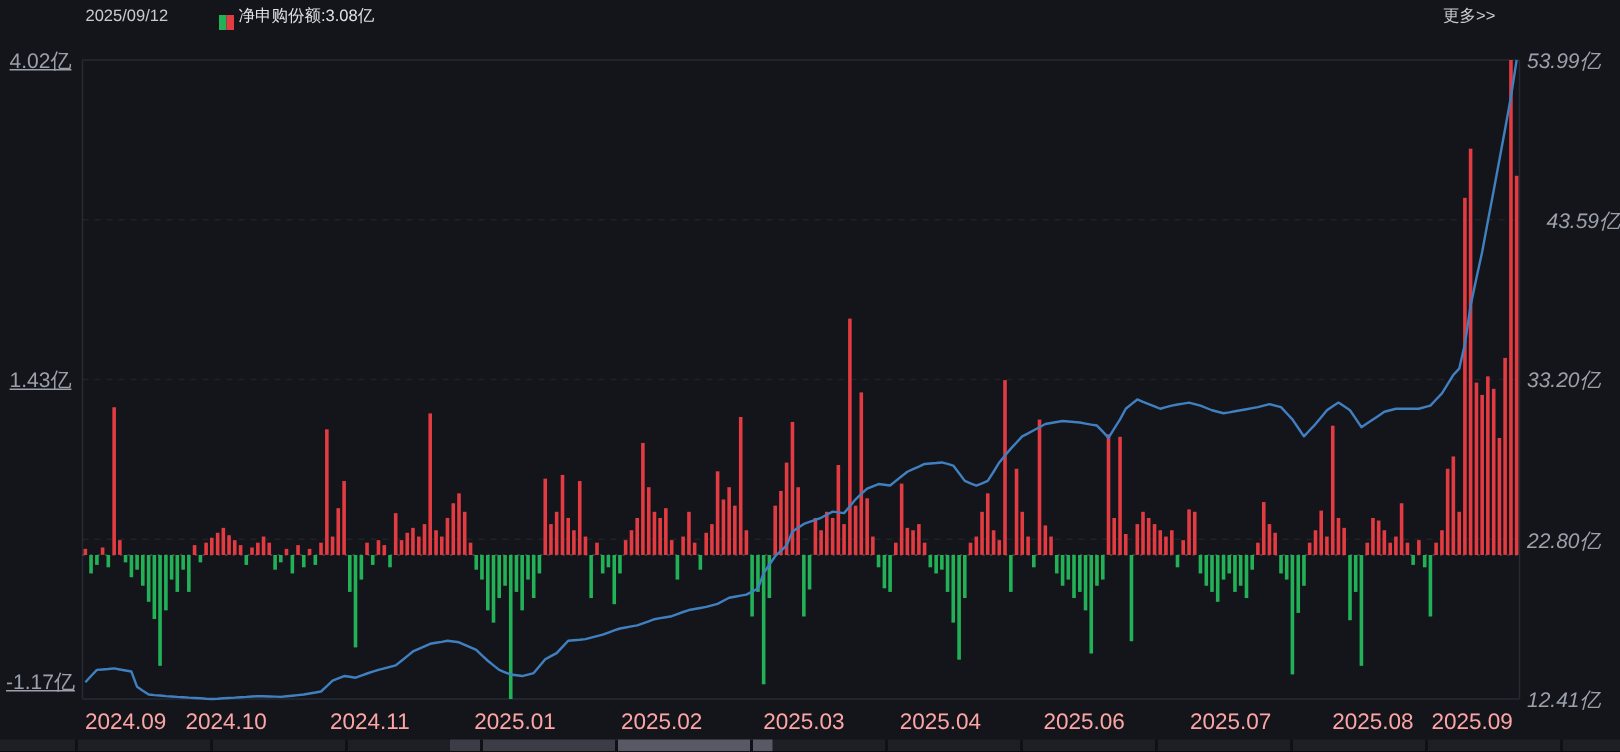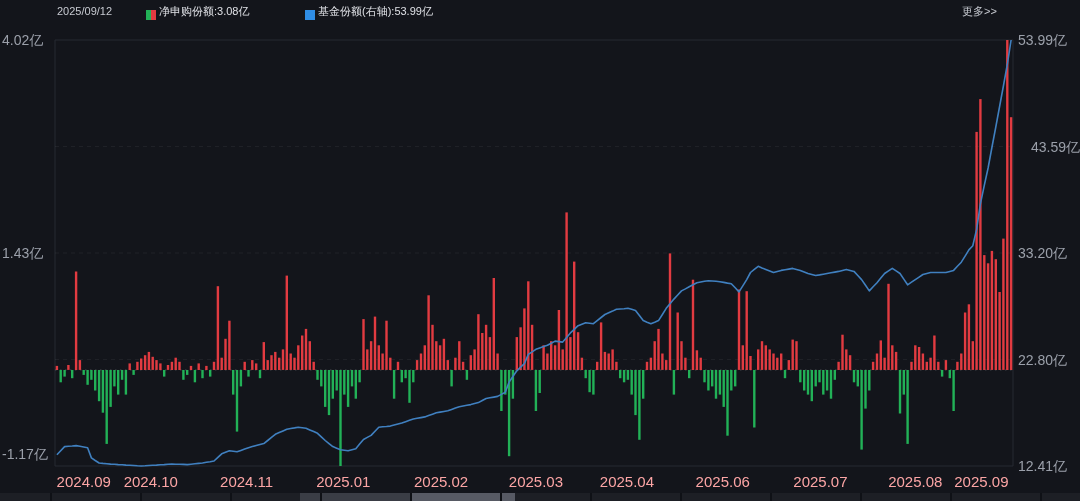--- a/index.html
+++ b/index.html
@@ -6,48 +6,42 @@
   .stage{position:relative;width:1080px;height:501px;overflow:hidden;
          font-family:"Liberation Sans","DejaVu Sans",sans-serif;}
   .hdr-txt{position:absolute;top:1px;height:20px;line-height:20px;font-size:11px;white-space:nowrap;}
   .date{color:#c7cad1;}
   .leg-label{color:#dfe1e6;}
   .more{color:#c7cad1;cursor:pointer;}
   .sq{position:absolute;top:9px;width:10px;height:10px;display:inline-block;}
   .sq i{position:absolute;top:0;width:5px;height:10px;}
   .sq .g{left:0;} .sq .r{left:5px;}
   .lbl{position:absolute;color:#9ba0aa;font-size:14px;line-height:1;white-space:nowrap;}
-  .lbl-left{width:50px;text-align:left;transform:translateY(-50%);}
-  .lbl-right{transform:translateY(-50%);}
+  .lbl-left{width:50px;text-align:center;transform:translateY(-50%);text-decoration:underline;}
+  .lbl-right{transform:translateY(-50%);font-style:italic;}
   .lbl-x{transform:translateX(-50%);color:#fca5a5;font-size:15px;}
   svg{position:absolute;left:0;top:0;}
   .bstrip{position:absolute;left:0;top:493px;width:1080px;height:8px;}
   .bseg,.bdiv{position:absolute;top:0;height:8px;}
 </style>
 </head>
 <body>
 
 <div class="stage" id="stage" style="background: rgb(19, 21, 27);">
 
   <span class="hdr-txt date" style="left:57px">2025/09/12</span>
 
   <span class="hdr-txt" style="left:146px">
     <span class="sq" style="left:0">
       <i class="g" style="background: rgb(34, 177, 87);"></i>
         <i class="r" style="background: rgb(226, 59, 65);"></i>
     </span>
     <span class="leg-label" style="margin-left:13px">净申购份额:3.08亿</span>
   </span>
 
-  <span class="hdr-txt" style="left:305px">
-    <span class="sq" style="left:0">
-      <i class="b" style="left: 0px; width: 10px; background: rgb(47, 141, 228);"></i>
-    </span>
-    <span class="leg-label" style="margin-left:13px">基金份额(右轴):53.99亿</span>
-  </span>
 
   <span class="hdr-txt more" style="left:962px">更多&gt;&gt;</span>
 
   <svg id="chart-svg" width="1080" height="501" viewBox="0 0 1080 501">
       <line x1="55" y1="40" x2="1013" y2="40" stroke="#262a33" stroke-width="1"></line>
       <line x1="55" y1="466" x2="1013" y2="466" stroke="#262a33" stroke-width="1"></line>
       <line x1="55" y1="40" x2="55" y2="466" stroke="#262a33" stroke-width="1"></line>
       <line x1="1013" y1="40" x2="1013" y2="466" stroke="#262a33" stroke-width="1"></line>
       <line x1="55" y1="146.55122655122653" x2="1013" y2="146.55122655122653" stroke="rgba(255,255,255,0.06)" stroke-width="1" stroke-dasharray="4 4"></line>
       <line x1="55" y1="253" x2="1013" y2="253" stroke="rgba(255,255,255,0.06)" stroke-width="1" stroke-dasharray="4 4"></line>

